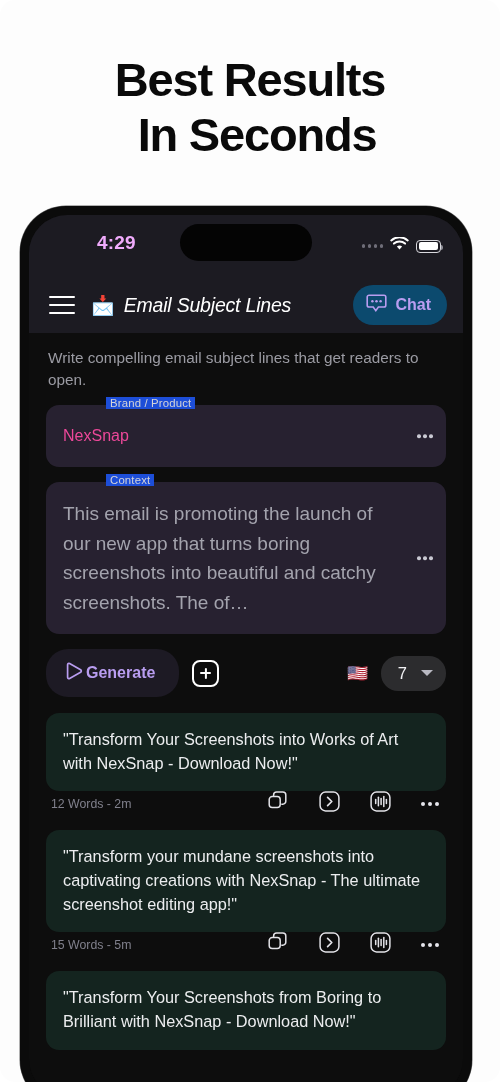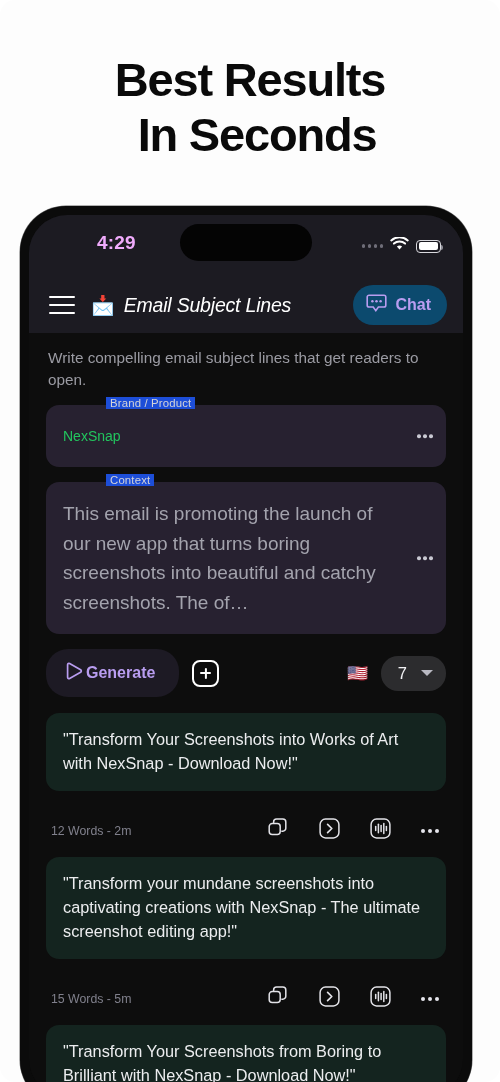--- a/index.html
+++ b/index.html
@@ -157,22 +157,22 @@
     position:absolute;
     top:-8px; left:32px;
     background:#1d4ed8;
     padding:0 4px;
     color:#d3d3d8;
     font-size:11.4px;
     letter-spacing:0.15px;
     margin-left:28px;
   }
   .field-value {
-    color:#22c55e;
-    font-size:14px;
+    color:#ec4899;
+    font-size:16px;
     line-height:1.25;
   }
   .field-value.muted {
     color:#a3a3ad;
     font-size:19px;
     line-height:1.55;
   }
   .dots-btn {
     position:absolute;
     right:13px; top:50%; transform:translateY(-50%);
@@ -237,21 +237,21 @@
     padding:15px 17px 16px 17px;
     margin-bottom:0;
   }
   .result-text {
     color:#ecedef;
     font-size:16.3px;
     line-height:1.45;
   }
   .meta-row {
     display:flex; align-items:center;
-    padding:27px 7px 14px 5px;
+    padding:0 7px 14px 5px;
   }
   .meta-label { color:#80808c; font-size:12.3px; }
   .meta-icons {
     margin-left:auto;
     display:flex; align-items:center; gap:30px;
   }
   .ic { cursor:pointer; display:block; }
 </style>
 </head>
 <body>

